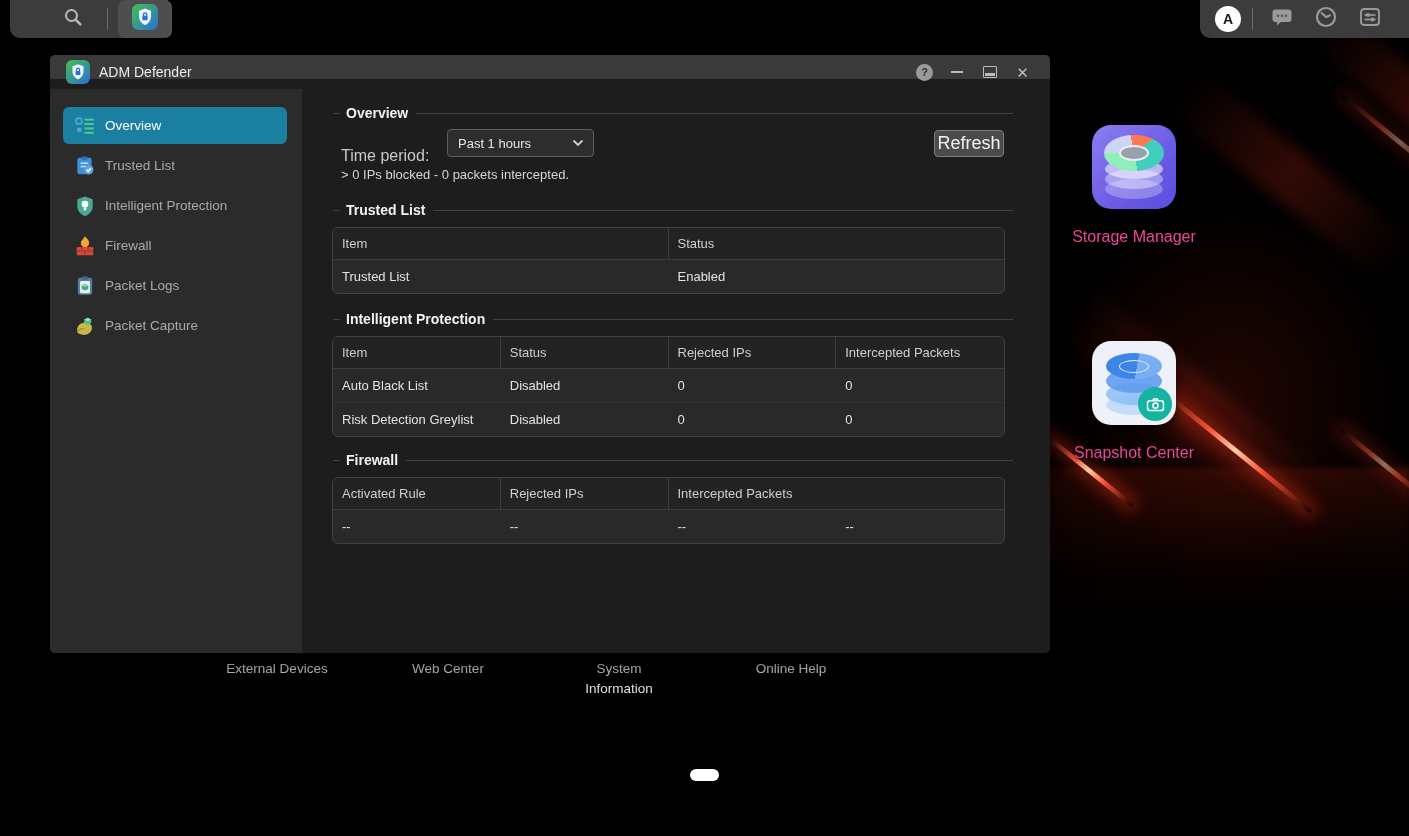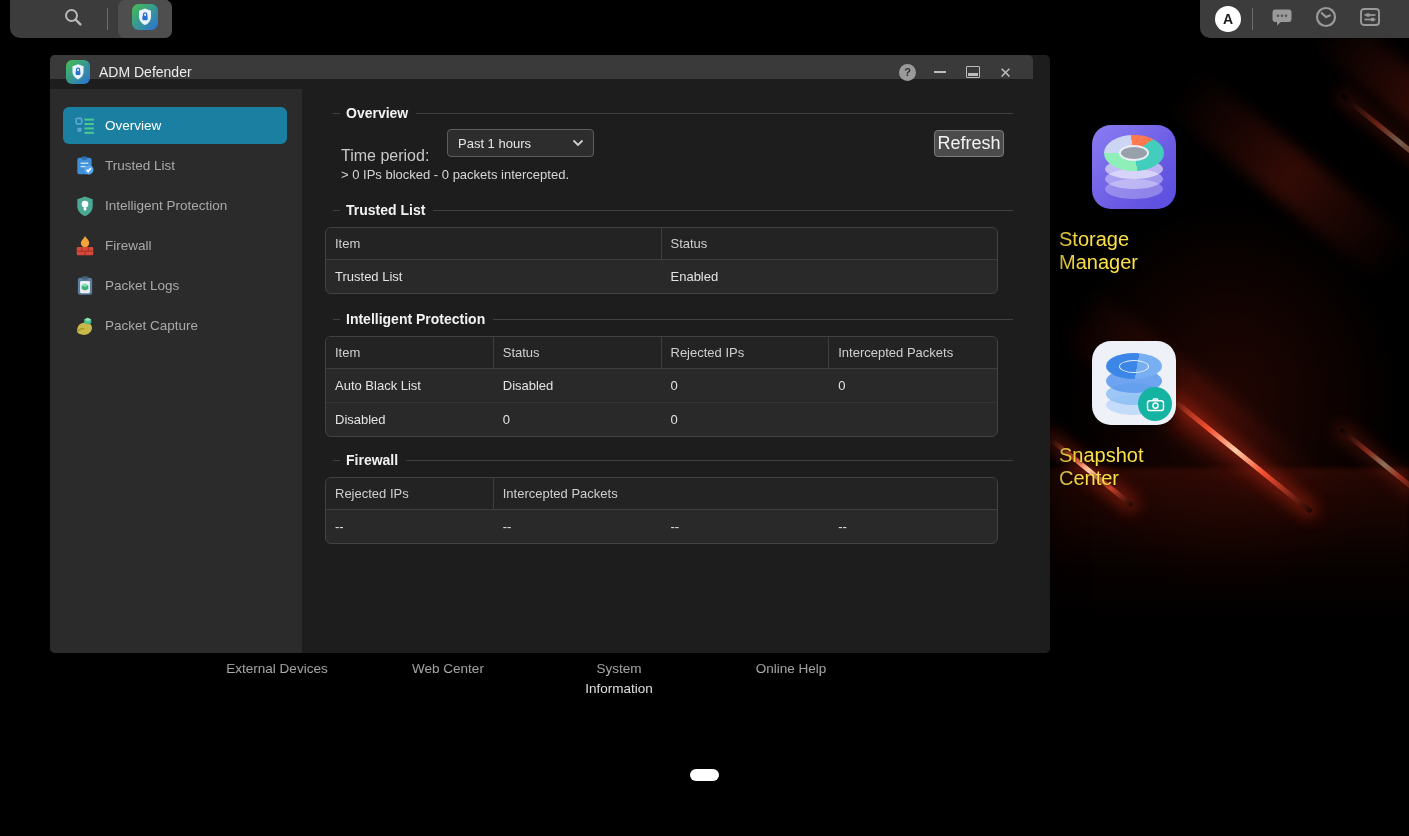--- a/index.html
+++ b/index.html
@@ -36,21 +36,21 @@
             border-radius:0 0 0 10px;z-index:40;}
   .avatar{position:absolute;left:15px;top:6px;width:26px;height:26px;border-radius:50%;background:#fff;
           display:flex;align-items:center;justify-content:center;font-size:14px;font-weight:bold;color:#1c1c1c;cursor:pointer;}
   .tbr-div{position:absolute;left:52px;top:8px;width:1px;height:22px;background:#6e6e6e;}
   .tb-ic{position:absolute;top:7px;width:24px;height:24px;display:flex;align-items:center;justify-content:center;cursor:pointer;}
   .tb-chat{left:70px;}.tb-gauge{left:114px;}.tb-panel{left:158px;}
 
   
   .win{position:absolute;left:50px;top:55px;width:1000px;height:598px;border-radius:5px;z-index:10;
        background:#1d1d1d;box-shadow:0 12px 36px rgba(0,0,0,.78);}
-  .titlebar{position:absolute;left:0;top:0;right:17px;height:24px;background:#3a3a3a;border-radius:5px 5px 0 0;}
+  .titlebar{position:absolute;left:0;top:0;right:0;height:24px;background:#3a3a3a;border-radius:5px 5px 0 0;}
   .tb-appicon{position:absolute;left:16px;top:5px;width:24px;height:24px;}
   .win-title{position:absolute;left:49px;top:0;height:34px;line-height:34px;font-size:14px;color:#ececec;}
   .win-controls{position:absolute;right:18px;top:0;height:34px;display:flex;align-items:center;gap:14px;}
   .wc{width:19px;height:19px;display:flex;align-items:center;justify-content:center;cursor:pointer;color:#bdbdbd;}
   .wc-help{width:17px;height:17px;border-radius:50%;background:#9a9a9a;color:#2f2f2f;font-size:11px;font-weight:bold;}
   .wc-min-bar{width:12px;height:2px;background:#bdbdbd;}
   .wc-max-box{width:12px;height:10px;border:1.5px solid #bdbdbd;border-radius:1px;position:relative;}
   .wc-max-box::after{content:"";position:absolute;left:1px;right:1px;bottom:1px;height:3px;background:#bdbdbd;}
   .wc-close{font-size:15px;line-height:15px;}
 
@@ -72,21 +72,21 @@
 
   .time-label{position:absolute;left:39px;top:58px;font-size:16px;color:#c9c9c9;}
   .dropdown{position:absolute;left:145px;top:40px;width:147px;height:28px;background:#2d2d2d;border:1px solid #5e5e5e;
             border-radius:4px;box-sizing:border-box;display:flex;align-items:center;cursor:pointer;}
   .dropdown .val{margin-left:10px;font-size:13px;color:#e6e6e6;flex:1;}
   .dropdown .chev{margin-right:9px;display:flex;}
   .refresh-btn{position:absolute;left:632px;top:41px;width:70px;height:27px;background:#4b4b4b;border:1px solid #7c7c7c;
                border-radius:4px;box-sizing:border-box;color:#f2f2f2;font-size:18px;display:flex;align-items:center;justify-content:center;cursor:pointer;}
   .summary{position:absolute;left:39px;top:78px;font-size:13px;color:#d6d6d6;}
 
-  .tbl{position:absolute;left:23px;width:673px;border:1px solid #424242;border-radius:6px;background:#292929;
+  .tbl{position:absolute;left:30px;width:673px;border:1px solid #424242;border-radius:6px;background:#292929;
        overflow:hidden;box-sizing:border-box;}
   .hrow{display:flex;height:31px;background:#232323;border-bottom:1px solid #3e3e3e;}
   .hcell{display:flex;align-items:center;padding-left:9px;font-size:13px;color:#cfcfcf;box-sizing:border-box;border-right:1px solid #3e3e3e;}
   .hcell:last-child{border-right:none;}
   .brow{display:flex;height:33px;border-bottom:1px solid #343434;}
   .brow:last-child{border-bottom:none;}
   .bcell{display:flex;align-items:center;padding-left:9px;font-size:13px;color:#e3e3e3;box-sizing:border-box;}
   .c2{width:50%;}.c4{width:25%;}
 
   
@@ -109,21 +109,21 @@
   .s-hub{position:absolute;left:27px;top:20px;width:26px;height:12px;border-radius:50%;background:#97a0ab;border:2px solid #edeff5;}
   .snapshot-tile{background:#eef1f7;}
   .n-disk{position:absolute;left:14px;width:56px;border-radius:50%;}
   .n-d4{top:54px;height:20px;background:rgba(185,215,250,.8);}
   .n-d3{top:42px;height:22px;background:rgba(140,190,245,.85);}
   .n-d2{top:28px;height:24px;background:rgba(95,155,238,.9);}
   .n-d1{top:12px;height:26px;background:linear-gradient(100deg,#3c86e8 55%,#78aef2 55%);}
   .n-ring{position:absolute;left:27px;top:19px;width:28px;height:11px;border:1.5px solid rgba(255,255,255,.85);border-radius:50%;}
   .n-badge{position:absolute;right:4px;bottom:4px;width:34px;height:34px;border-radius:50%;background:#14b3a2;
            display:flex;align-items:center;justify-content:center;}
-  .dlabel{position:absolute;width:150px;text-align:left;font-size:20px;color:#fde047;text-shadow:0 1px 3px #000;z-index:5;cursor:pointer;}
+  .dlabel{position:absolute;width:150px;text-align:center;font-size:16px;color:#ec4899;text-shadow:0 1px 3px #000;z-index:5;cursor:pointer;}
 
   
   .dock-label{position:absolute;top:659px;text-align:center;font-size:13.5px;color:#ededed;
               text-shadow:0 1px 3px #000;line-height:1.45;z-index:5;cursor:pointer;}
   .dock1{left:207px;width:140px;}.dock2{left:378px;width:140px;}.dock3{left:569px;width:100px;}.dock4{left:721px;width:140px;}
   .pill{position:absolute;left:690px;top:769px;width:29px;height:12px;border-radius:6px;background:#fff;z-index:5;cursor:pointer;}
 </style>
 </head>
 <body>
 
@@ -367,33 +367,35 @@
             <div class="hcell c4">Rejected IPs</div>
             <div class="hcell c4">Intercepted Packets</div>
           </div>
           <div class="brow">
             <div class="bcell c4">Auto Black List</div>
             <div class="bcell c4">Disabled</div>
             <div class="bcell c4">0</div>
             <div class="bcell c4">0</div>
           </div>
           <div class="brow">
+            <div class="bcell c4">Risk Detection Greylist</div>
             <div class="bcell c4">Disabled</div>
             <div class="bcell c4">0</div>
             <div class="bcell c4">0</div>
           </div>
         </div>
 
         <div class="sec-title" style="top:363px">
           <span class="tick"></span>
           <span class="t">Firewall</span>
           <span class="line"></span>
         </div>
         <div class="tbl" style="top:388px">
           <div class="hrow">
+            <div class="hcell c4">Activated Rule</div>
             <div class="hcell c4">Rejected IPs</div>
             <div class="hcell c4">Intercepted Packets</div>
           </div>
           <div class="brow">
             <div class="bcell c4">--</div>
             <div class="bcell c4">--</div>
             <div class="bcell c4">--</div>
             <div class="bcell c4">--</div>
           </div>
         </div>

